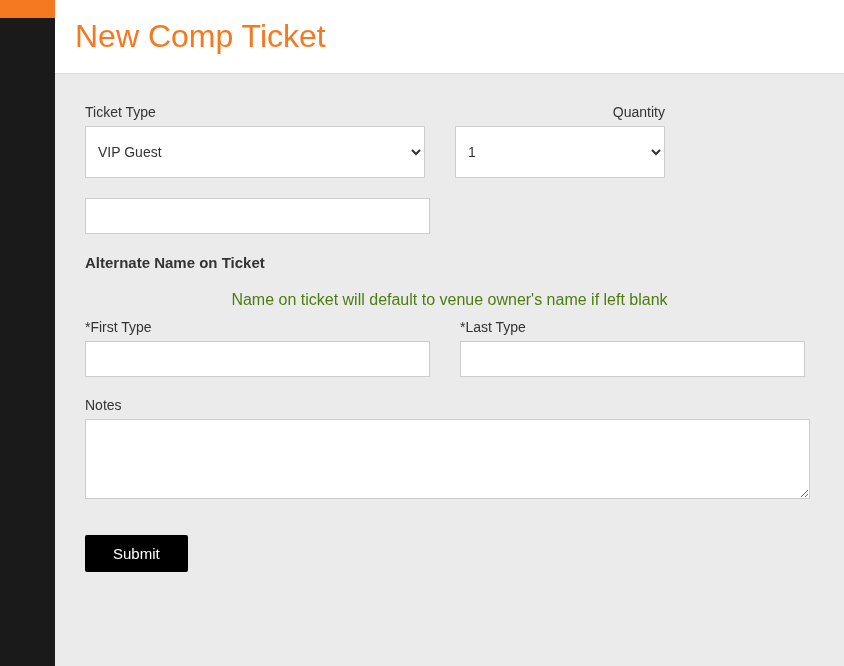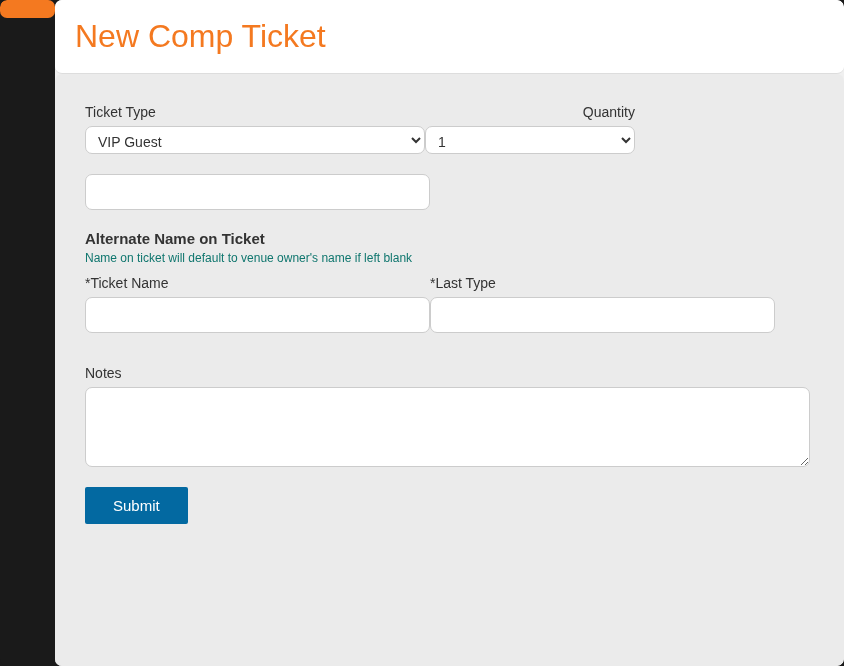--- a/index.html
+++ b/index.html
@@ -1,19 +1,18 @@
 <!DOCTYPE html>
 <html><head>
   <meta charset="utf-8">
   <style>
     * {
       box-sizing: border-box;
       margin: 0;
       padding: 0;
-      border-radius: 7px;
     }
 
     body {
       width: 844px;
       height: 666px;
       background: #1a1a1a;
       font-family: Arial, sans-serif;
       display: flex;
       overflow: hidden;
     }
@@ -56,20 +55,21 @@
     }
 
     .form-area {
       padding: 30px 30px;
       flex: 1;
       background: #ebebeb;
     }
 
     .form-row {
       display: flex;
+      gap: 30px;
       margin-bottom: 20px;
       align-items: flex-end;
     }
 
     .form-group {
       display: flex;
       flex-direction: column;
     }
 
     .form-group label {
@@ -94,21 +94,21 @@
     .form-group input[type="email"] {
       height: 36px;
     }
 
     .form-group select {
       background: #ffffff;
       border: 1px solid #ccc;
       padding: 6px 8px;
       font-size: 14px;
       color: #333;
-      height: 28px;
+      height: 52px;
       cursor: pointer;
       outline: none;
       appearance: auto;
     }
 
     .ticket-type-group {
       width: 340px;
     }
 
     .ticket-type-group select {
@@ -129,56 +129,57 @@
     }
 
     .email-group input {
       width: 345px;
     }
 
     .section-title {
       font-size: 15px;
       color: #333;
       font-weight: bold;
-      margin-bottom: 4px;
+      margin-bottom: 20px;
     }
 
     .section-hint {
-      font-size: 12px;
-      color: #0f766e;
+      font-size: 16px;
+      color: #4d7c0f;
       margin-bottom: 10px;
+      text-align: center;
     }
 
     .name-group {
       width: 345px;
     }
 
     .name-group input {
       width: 345px;
     }
 
     .notes-group {
       width: 651px;
-      margin-top: 12px;
     }
 
     .notes-group textarea {
       width: 725px;
       height: 80px;
       resize: vertical;
     }
 
     .submit-btn {
-      background: #0369a1;
+      background: #000000;
       color: #ffffff;
       border: none;
       padding: 10px 28px;
       font-size: 15px;
       cursor: pointer;
       border-radius: 2px;
+      margin-top: 16px;
     }
 
     .alternate-section {
       margin-bottom: 10px;
     }
   </style>
 </head>
 <body>
 
 <div class="sidebar">
@@ -223,21 +224,21 @@
 
     
     <div class="alternate-section">
       <div class="section-title">Alternate Name on Ticket</div>
       <div class="section-hint">Name on ticket will default to venue owner's name if left blank</div>
     </div>
 
     
     <div class="form-row">
       <div class="form-group name-group">
-        <label>*Ticket Name</label>
+        <label>*First Type</label>
         <input type="text" style="">
       </div>
       <div class="form-group name-group">
         <label>*Last Type</label>
         <input type="text" style="">
       </div>
     </div>
 
     
     <div class="form-row">

